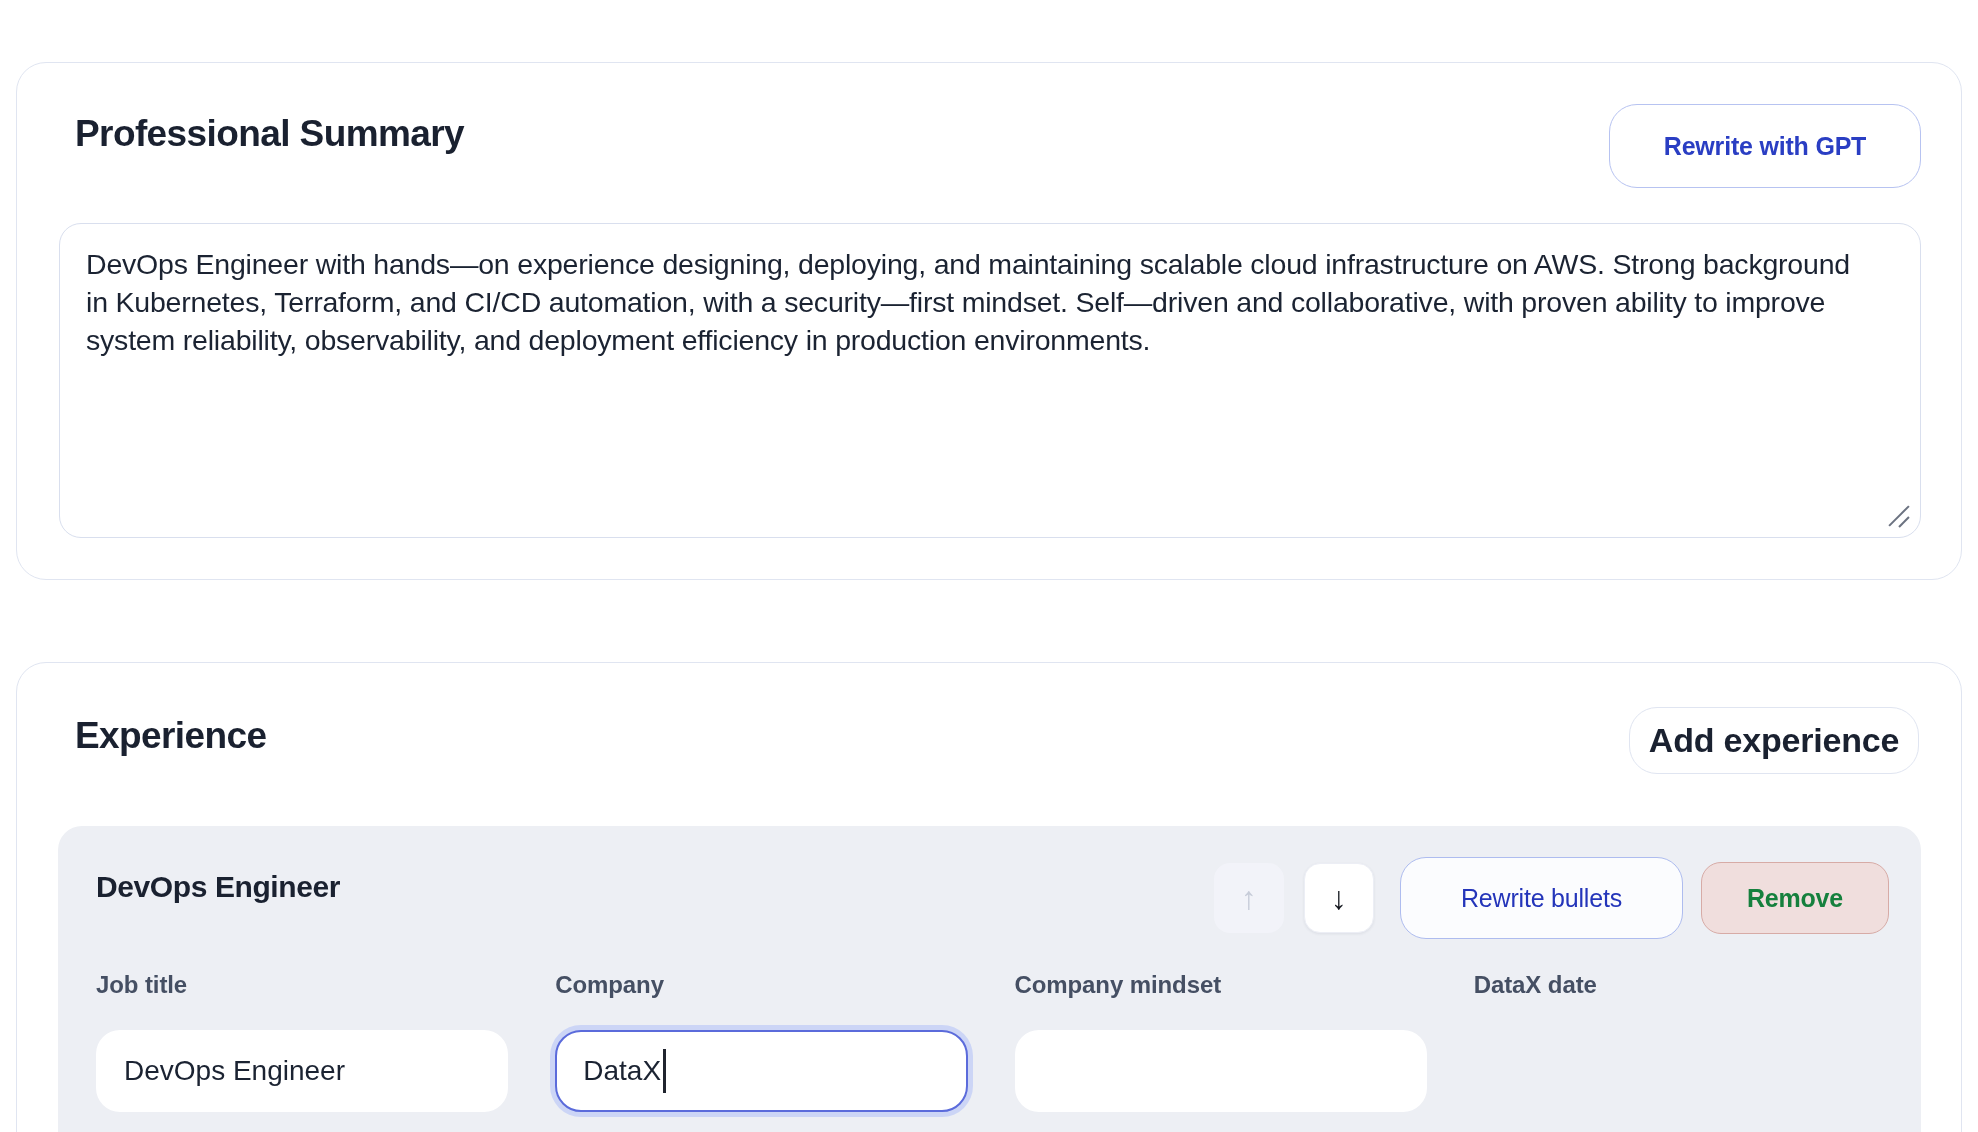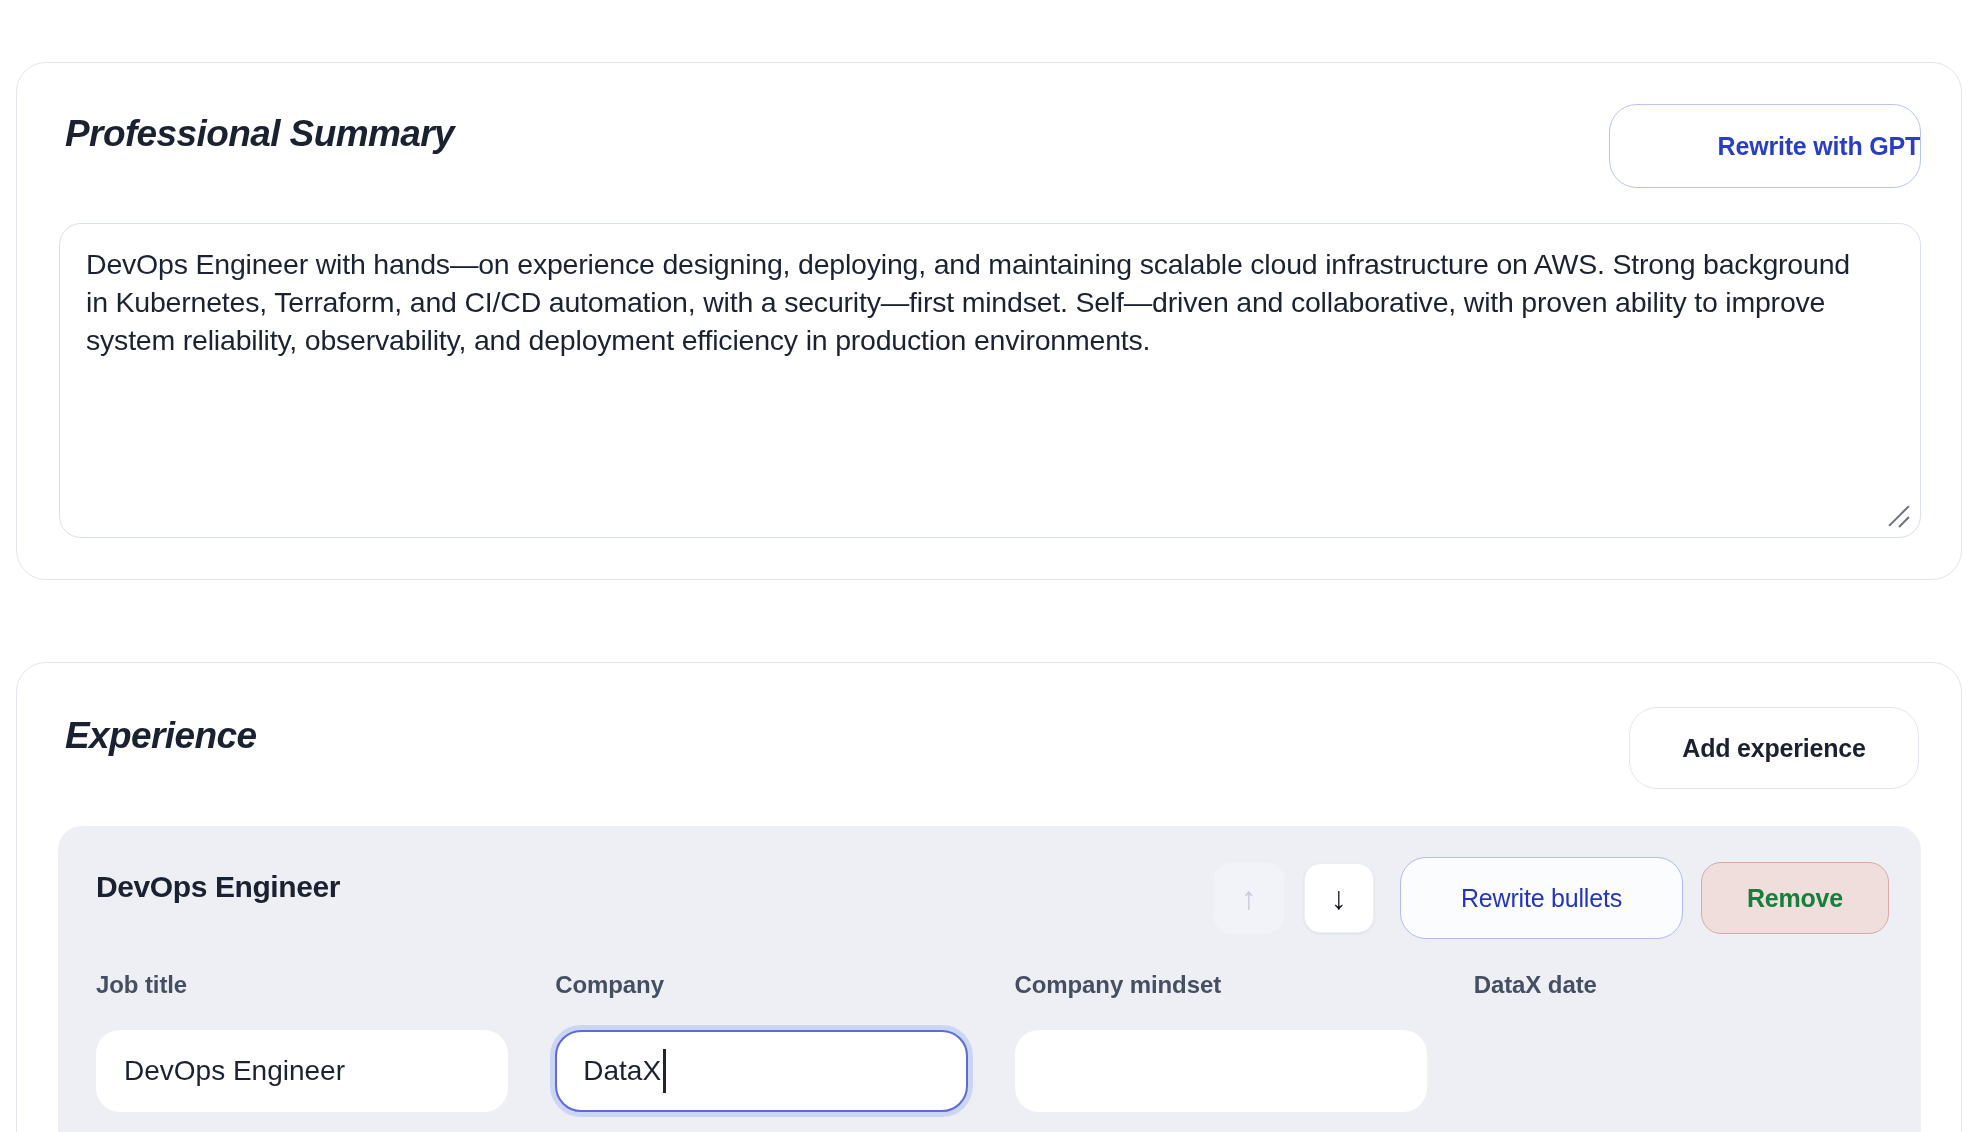--- a/index.html
+++ b/index.html
@@ -23,27 +23,26 @@
     width: 1946px;
     background: #ffffff;
     border: 1.5px solid #e0e5f1;
     border-radius: 30px;
   }
   .card-summary { top: 62px; height: 518px; }
   .card-experience { top: 662px; height: 640px; }
 
   .card-title {
     position: absolute;
-    left: 48px;
+    left: 58px;
     font-size: 37px;
     font-weight: 800;
     letter-spacing: -0.6px;
     color: #1a2130;
     white-space: nowrap;
-    font-style: italic;
   }
   .card-summary .card-title { top: 50px; }
   .card-experience .card-title { top: 52px; }
 
   
   button {
     font-family: "Liberation Sans", "DejaVu Sans", sans-serif;
     cursor: pointer;
     background: #ffffff;
     border: none;
@@ -54,33 +53,32 @@
     left: 1592px;
     width: 312px;
     height: 84px;
     border: 1.5px solid #b7c3f1;
     border-radius: 28px;
     background: #ffffff;
     color: #2a3ec3;
     font-size: 25px;
     font-weight: 700;
     letter-spacing: -0.2px;
-    text-align: right;
   }
   .btn-outline-gray {
     position: absolute;
     top: 44px;
     left: 1612px;
     width: 290px;
-    height: 82px;
+    height: 67px;
     border: 1.5px solid #e0e5f1;
     border-radius: 28px;
     background: #ffffff;
     color: #1a2130;
-    font-size: 25px;
+    font-size: 34px;
     font-weight: 700;
     letter-spacing: -0.2px;
   }
 
   
   .summary-textarea {
     position: absolute;
     left: 42px;
     top: 160px;
     width: 1862px;

